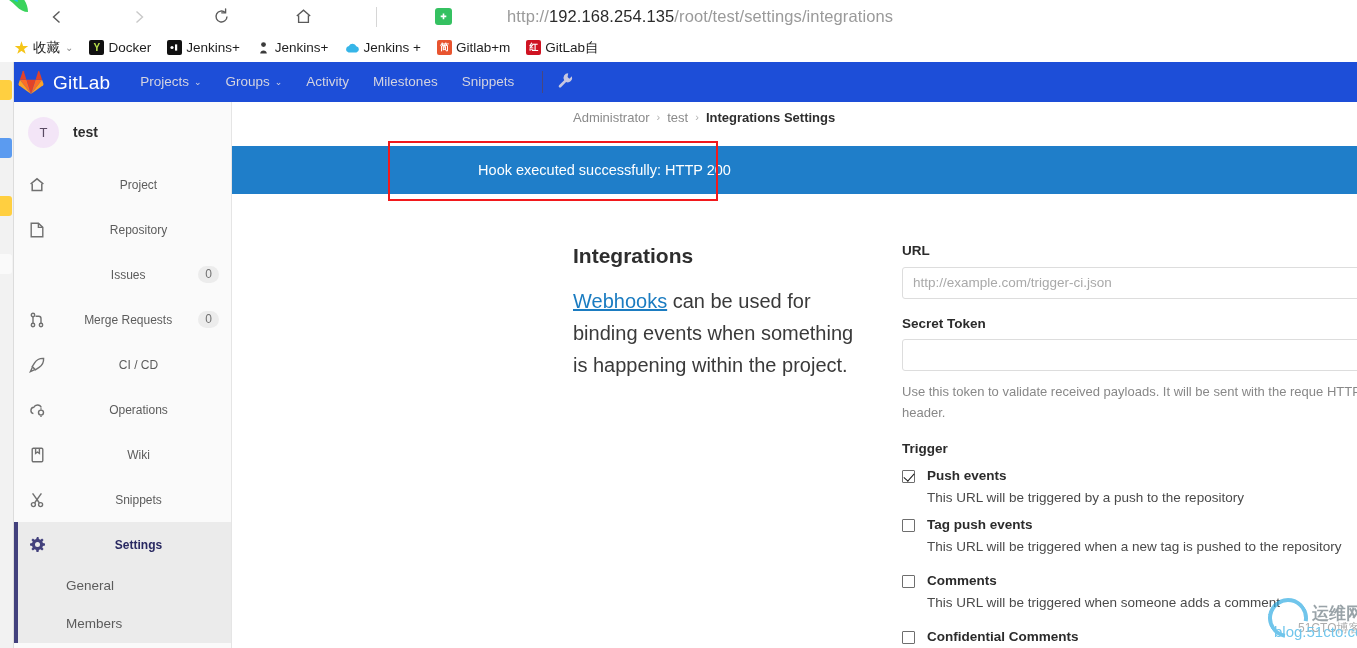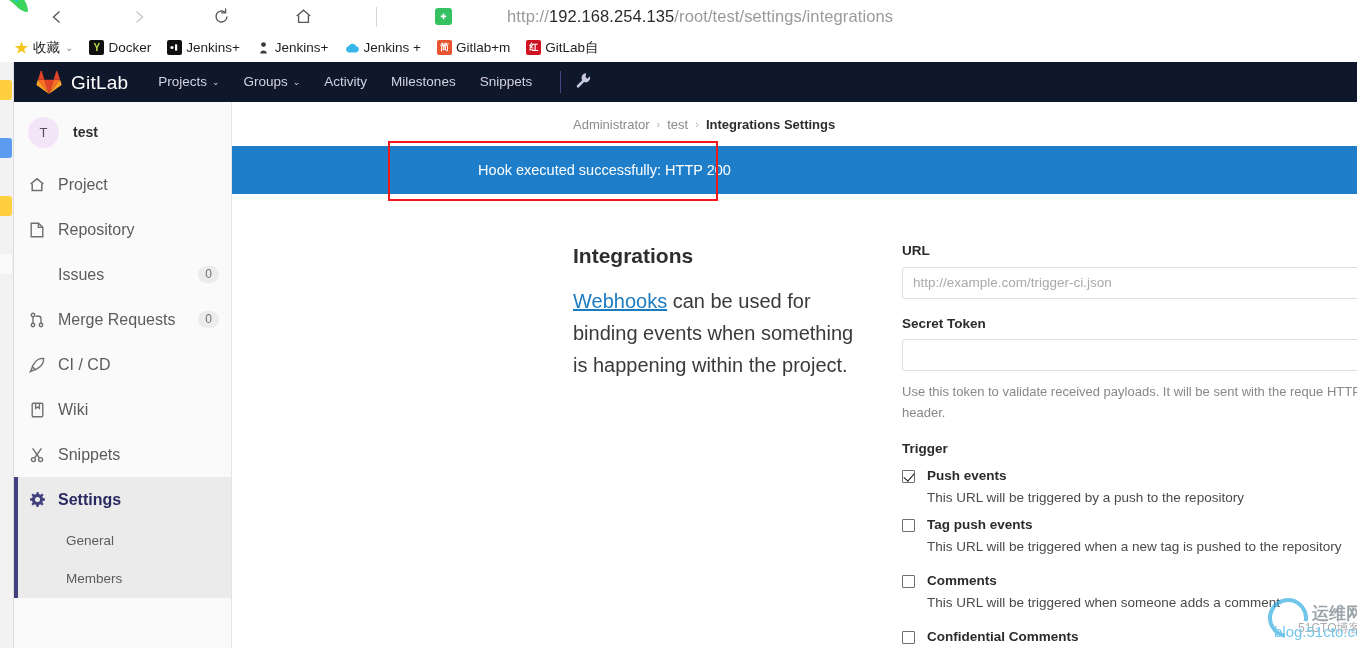--- a/index.html
+++ b/index.html
@@ -79,22 +79,22 @@
     border-radius: 3px;
   }
 
   
   #app {
     position: absolute; left: 14px; top: 62px; width: 1343px; height: 586px;
     background: #fff;
   }
   #navbar {
     position: absolute; left: 0; top: 0; width: 1343px; height: 40px;
-    background: #0f172a;
-    display: flex; align-items: center; padding-left: 22px;
+    background: #1d4ed8;
+    display: flex; align-items: center; padding-left: 4px;
   }
   #gl-logo { width: 26px; height: 24px; margin-right: 9px; flex:none; }
   #gl-wordmark {
     color: #fff; font-size: 19px; letter-spacing: .2px; margin-right: 30px;
     line-height: 1;
   }
   .nav-link {
     color: #d3d3e0; font-size: 13.5px; margin-right: 24px;
     display: flex; align-items: center; white-space: nowrap; line-height: 1;
   }
@@ -124,21 +124,21 @@
   .side-item {
     display: flex; align-items: center; height: 45px;
     padding-left: 14px; padding-right: 12px; position: relative;
   }
   .side-item .s-ico {
     width: 18px; height: 18px; flex: none; margin-right: 12px;
     display: flex; align-items: center; justify-content: center;
     color: #707070;
   }
   .side-item .s-label {
-    font-size: 16px; color: #5c5c5c; flex: 1; line-height: 1;
+    font-size: 12px; color: #5c5c5c; flex: 1; line-height: 1; text-align: center;
   }
   .side-item .s-badge {
     font-size: 12px; color: #707070; background: #ececec;
     border-radius: 9px; padding: 2px 7px; line-height: 1.15;
   }
   .side-item.active {
     background: #ebebeb;
   }
   .side-item.active::before {
     content: ""; position: absolute; left: 0; top: 0; bottom: 0;
@@ -155,21 +155,21 @@
     content: ""; position: absolute; left: 0; top: 0; bottom: 0;
     width: 4px; background: #43417d;
   }
 
   
   #content {
     position: absolute; left: 218px; top: 40px; width: 1125px; height: 546px;
     background: #fff;
   }
   #breadcrumb {
-    position: absolute; left: 341px; top: 16px;
+    position: absolute; left: 341px; top: 9px;
     font-size: 13px; color: #8a8a8a; display: flex; align-items: center;
     white-space: nowrap; line-height: 1;
   }
   #breadcrumb .sep { margin: 0 7px; color: #b0b0b0; font-size: 11px; }
   #breadcrumb .cur { color: #2e2e2e; font-weight: bold; }
 
   #flash-banner {
     position: absolute; left: 0; top: 44px; width: 1125px; height: 48px;
     background: #1f7ec9; color: #fff;
     display: flex; align-items: center; justify-content: center;
@@ -443,20 +443,31 @@
     <div class="side-item">
       <span class="s-ico">
         <svg width="16" height="16" viewBox="0 0 16 16" fill="none" stroke="#707070" stroke-width="1.4">
           <path d="M14.6 1.4 C11 1.2 7.6 2.8 5.6 5.9 L3.2 9.6 L6.4 12.8 L10.1 10.4 C13.2 8.4 14.8 5 14.6 1.4 Z"></path>
           <path d="M3.4 10.2 L1.4 14.6 L5.8 12.6"></path>
         </svg>
       </span>
       <span class="s-label">CI / CD</span>
     </div>
 
+    <div class="side-item">
+      <span class="s-ico">
+        <svg width="17" height="15" viewBox="0 0 17 15" fill="none" stroke="#707070" stroke-width="1.4">
+          <path d="M4.4 11.6 A3.2 3.2 0 0 1 4.8 5.3 A4.1 4.1 0 0 1 12.3 5.5"></path>
+          <circle cx="12" cy="10.6" r="2.5"></circle>
+            <path d="M12 7.4 L12 6.2"></path>
+            <path d="M12 15 L12 13.8"></path>
+        </svg>
+      </span>
+      <span class="s-label">Operations</span>
+    </div>
 
     <div class="side-item">
       <span class="s-ico">
         <svg width="13" height="16" viewBox="0 0 13 16" fill="none" stroke="#707070" stroke-width="1.4">
           <rect x="1.2" y="1.2" width="10.6" height="13.6" rx="1.2"></rect>
             <path d="M4.6 1.2 L4.6 6.4 L6.5 5 L8.4 6.4 L8.4 1.2"></path>
         </svg>
       </span>
       <span class="s-label">Wiki</span>
     </div>

